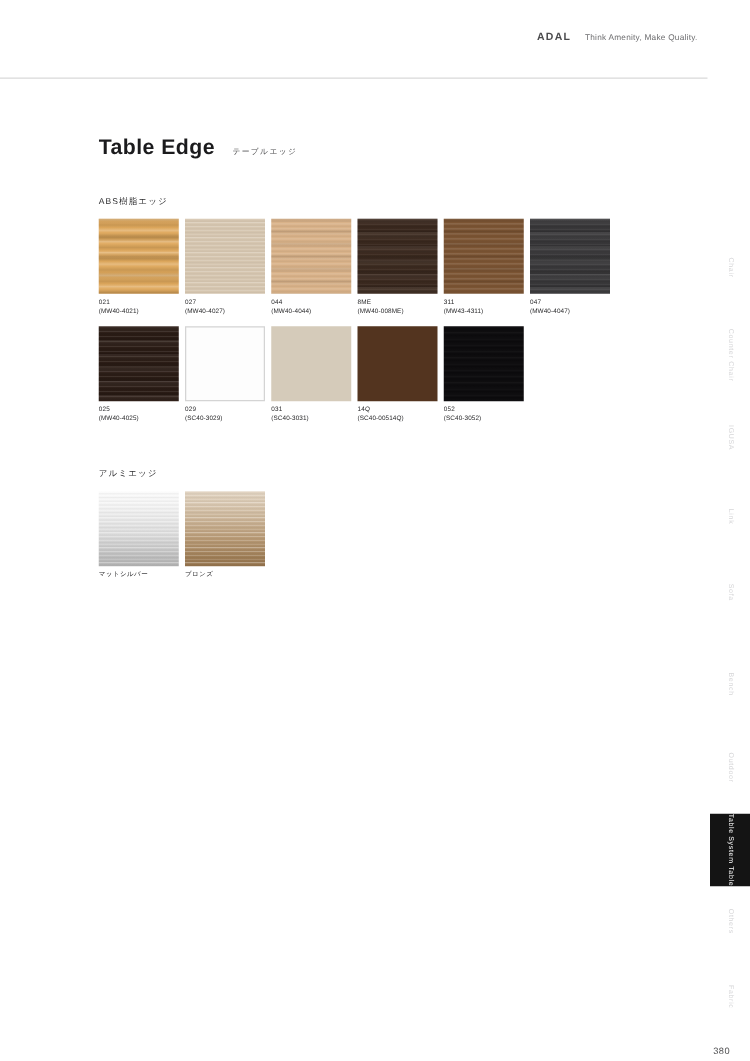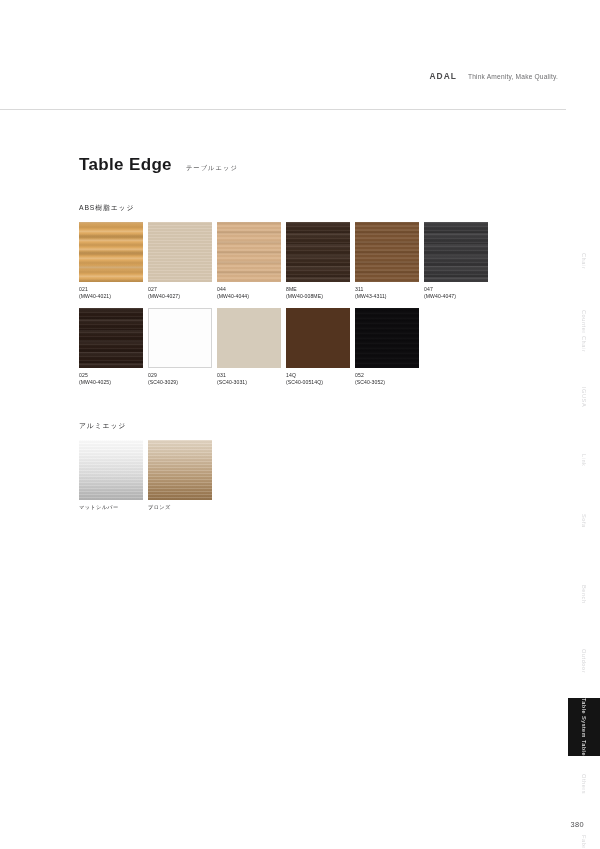--- a/index.html
+++ b/index.html
@@ -15,21 +15,20 @@
     font-family: "Liberation Sans", sans-serif;
     color: #231f20;
     -webkit-font-smoothing: antialiased;
   }
 
   
   #page {
     position: absolute;
     inset: 0;
     background: #ffffff;
-    margin-top: 47px;
   }
 
   
   #header {
     position: absolute;
     top: 0; left: 0;
     width: 600px;
     height: 62px;
   }
   #brand-block {
@@ -269,21 +268,21 @@
     letter-spacing: 0.55px;
     color: #d6d6d8;
     white-space: nowrap;
   }
   .tab.active .tab-text-multi { color: #ffffff; }
 
   
   #page-number {
     position: absolute;
     right: 16px;
-    bottom: 20px;
+    bottom: 4px;
     font-size: 7.4px;
     letter-spacing: 0.35px;
     color: #4d4d4f;
   }
 </style>
 </head>
 <body>
 
 <div id="page">
 

